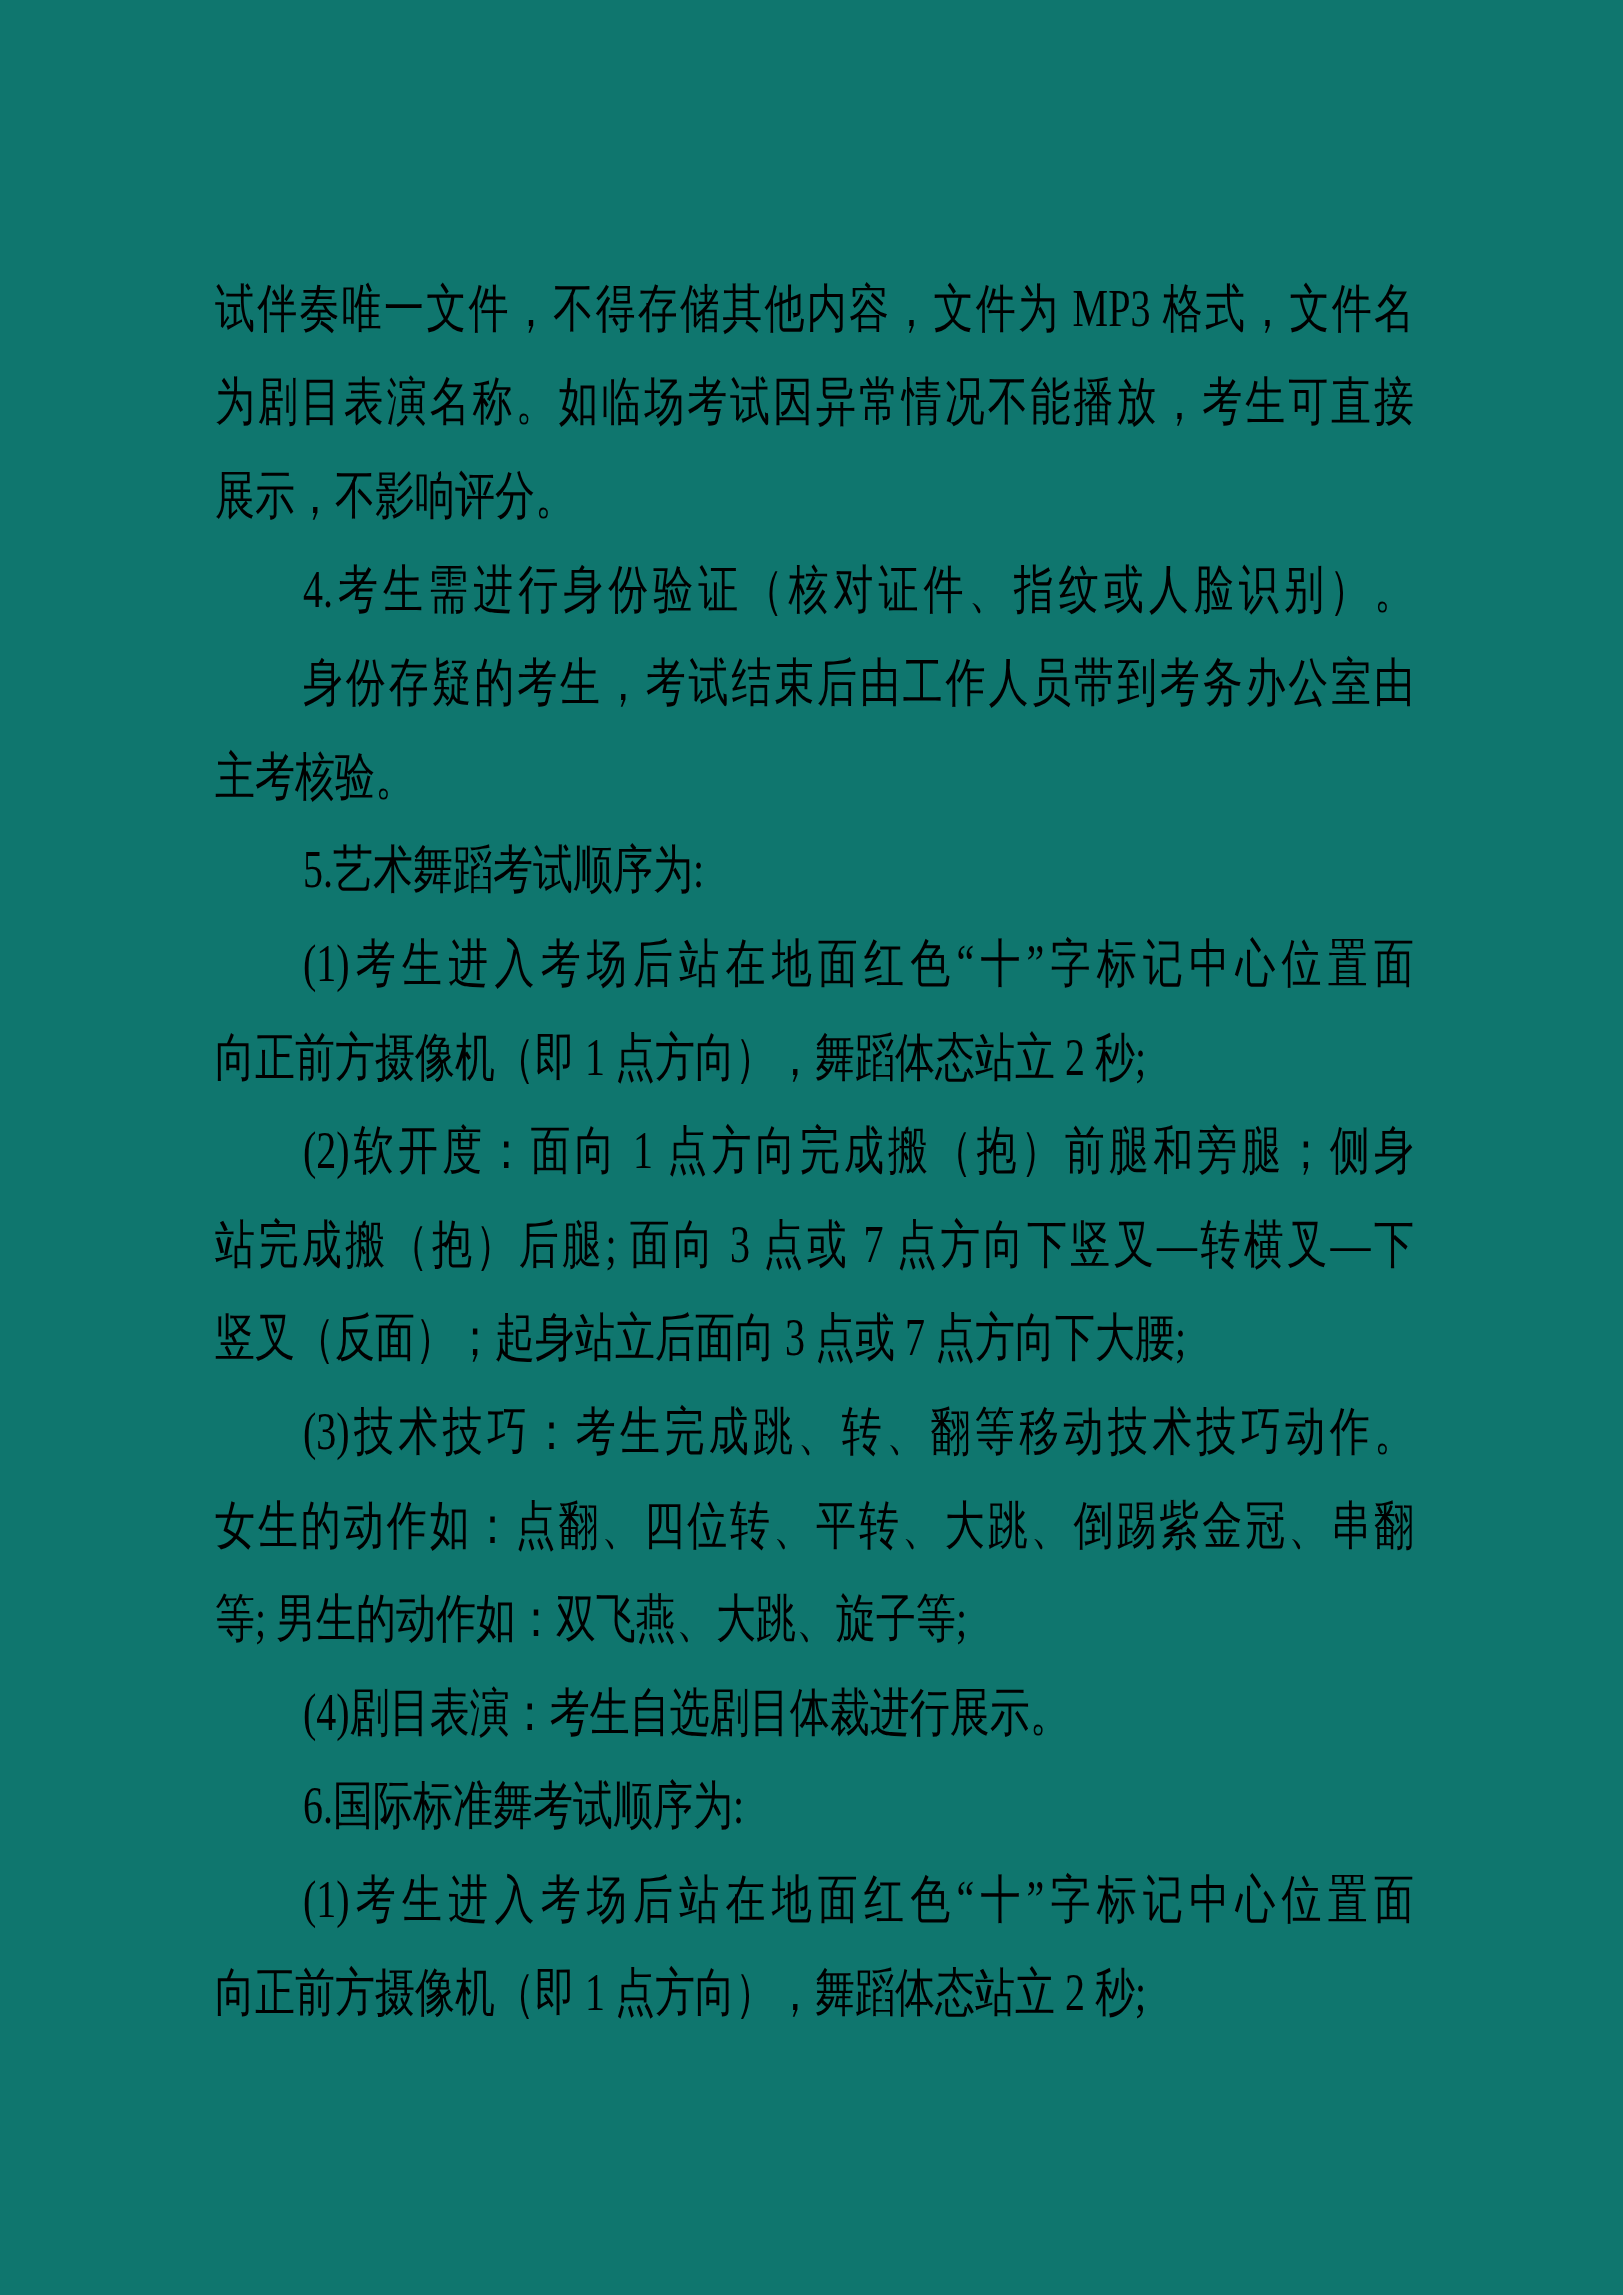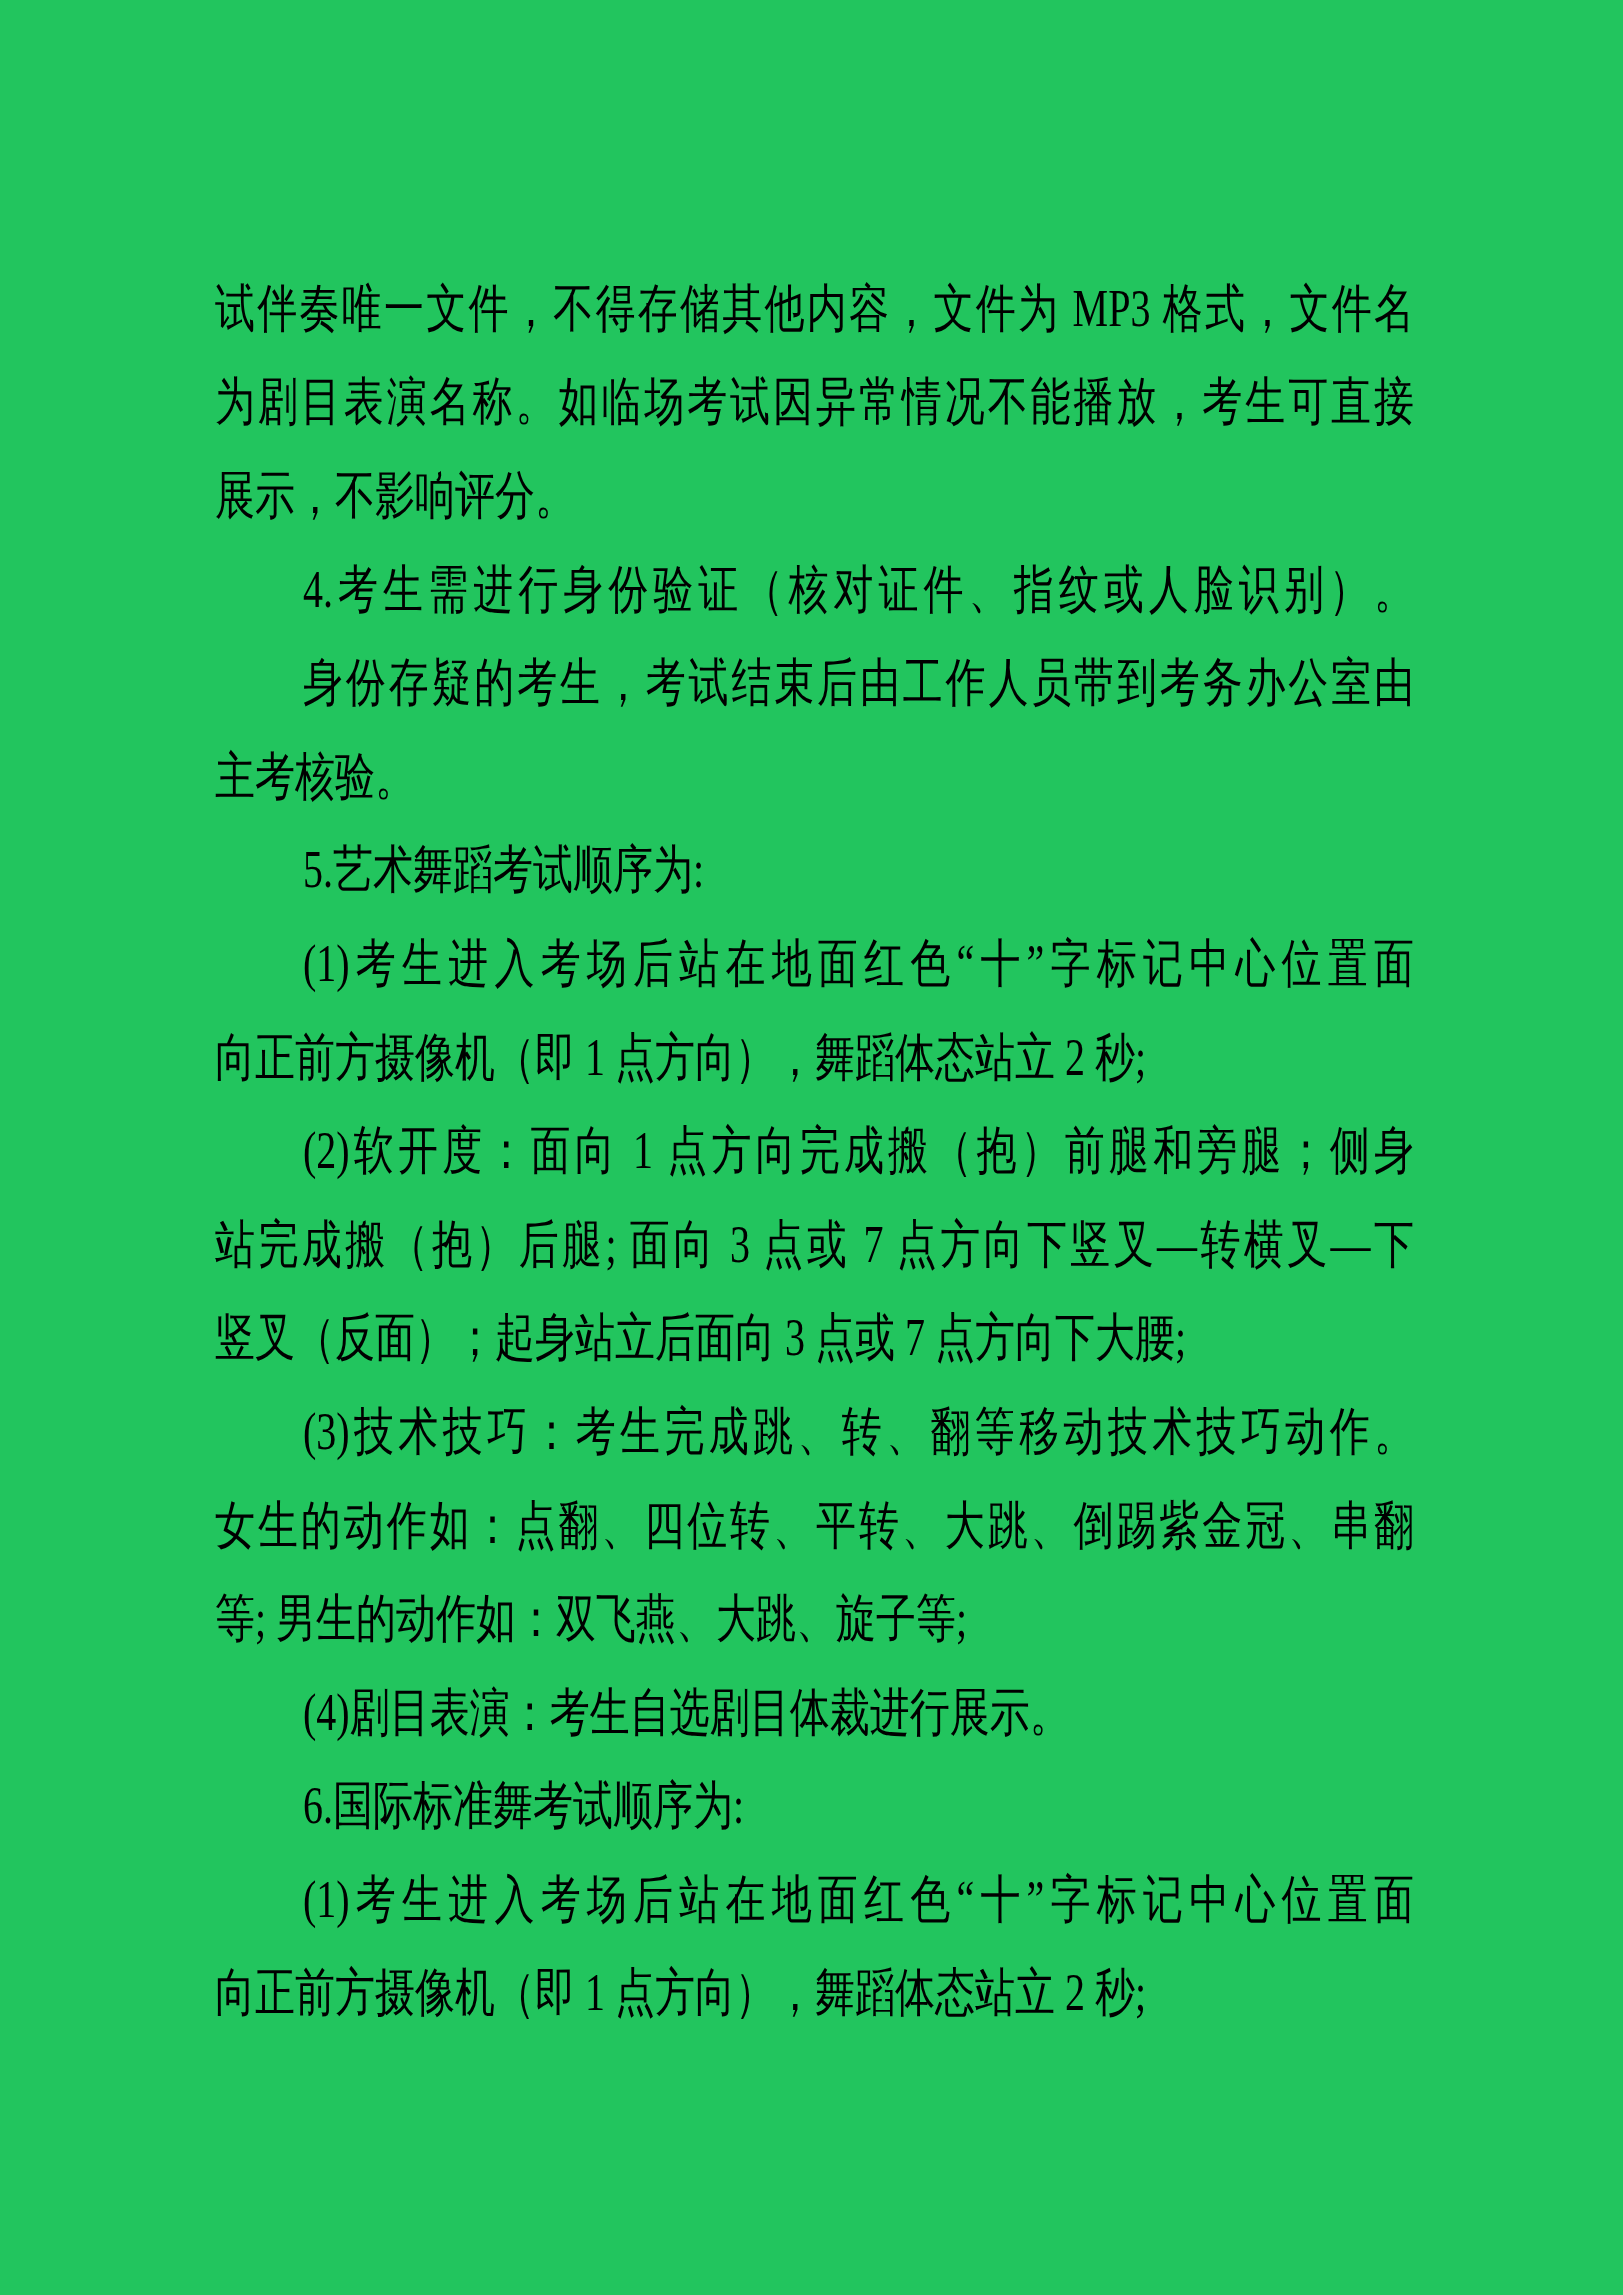--- a/index.html
+++ b/index.html
@@ -4,21 +4,21 @@
 <style>
   html, body {
     margin: 0;
     padding: 0;
     background: #ffffff;
   }
   .page {
     position: relative;
     width: 1623px;
     height: 2295px;
-    background: #22c55e;
+    background: #0f766e;
     overflow: hidden;
   }
   .doc {
     position: absolute;
     left: 215px;
     top: 262px;
     width: 1199px;
     font-family: "Liberation Serif", "DejaVu Serif", serif;
     font-size: 40px;
     line-height: 72px;

